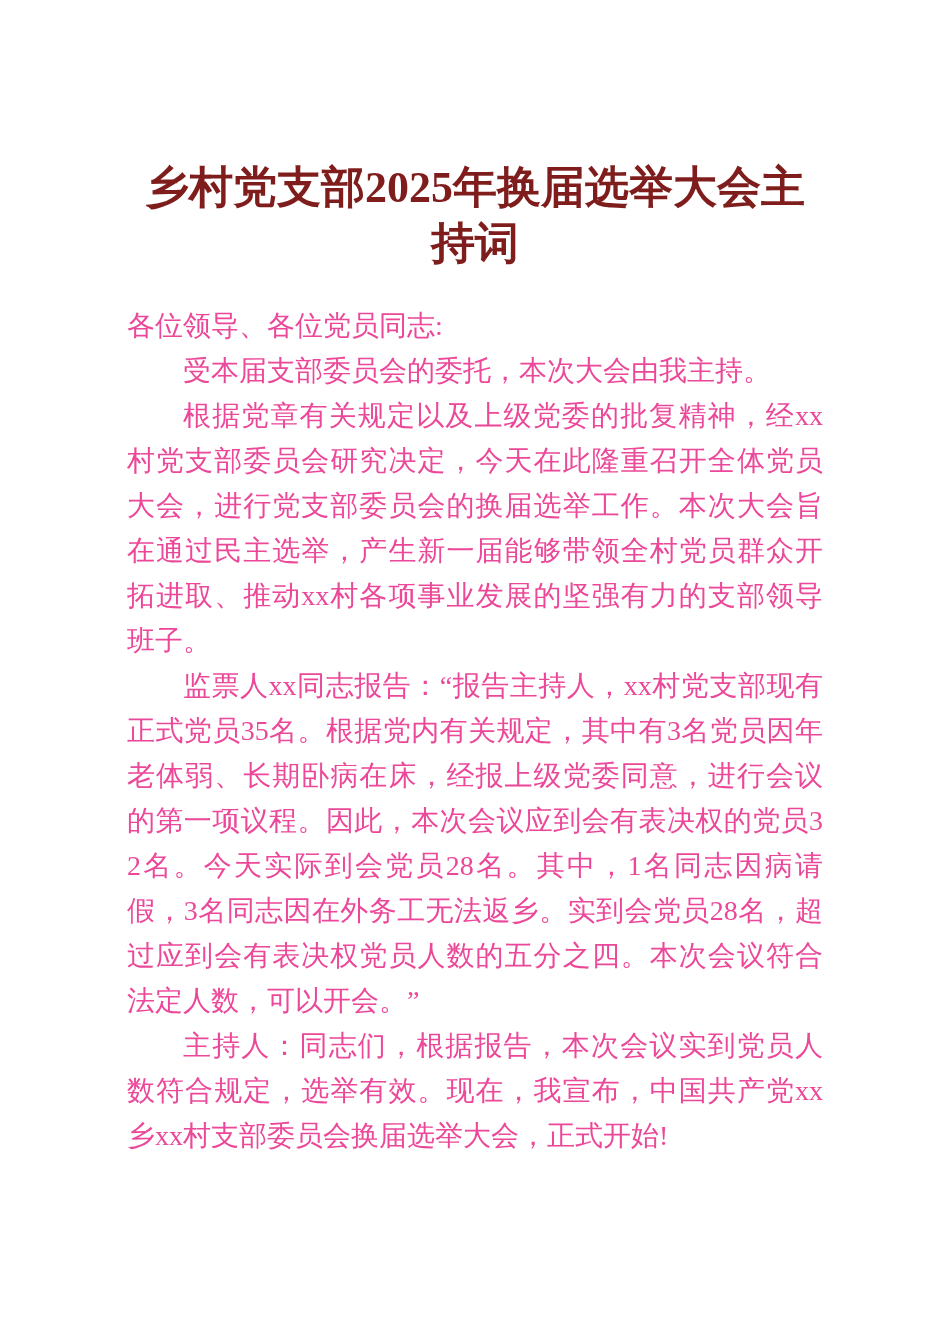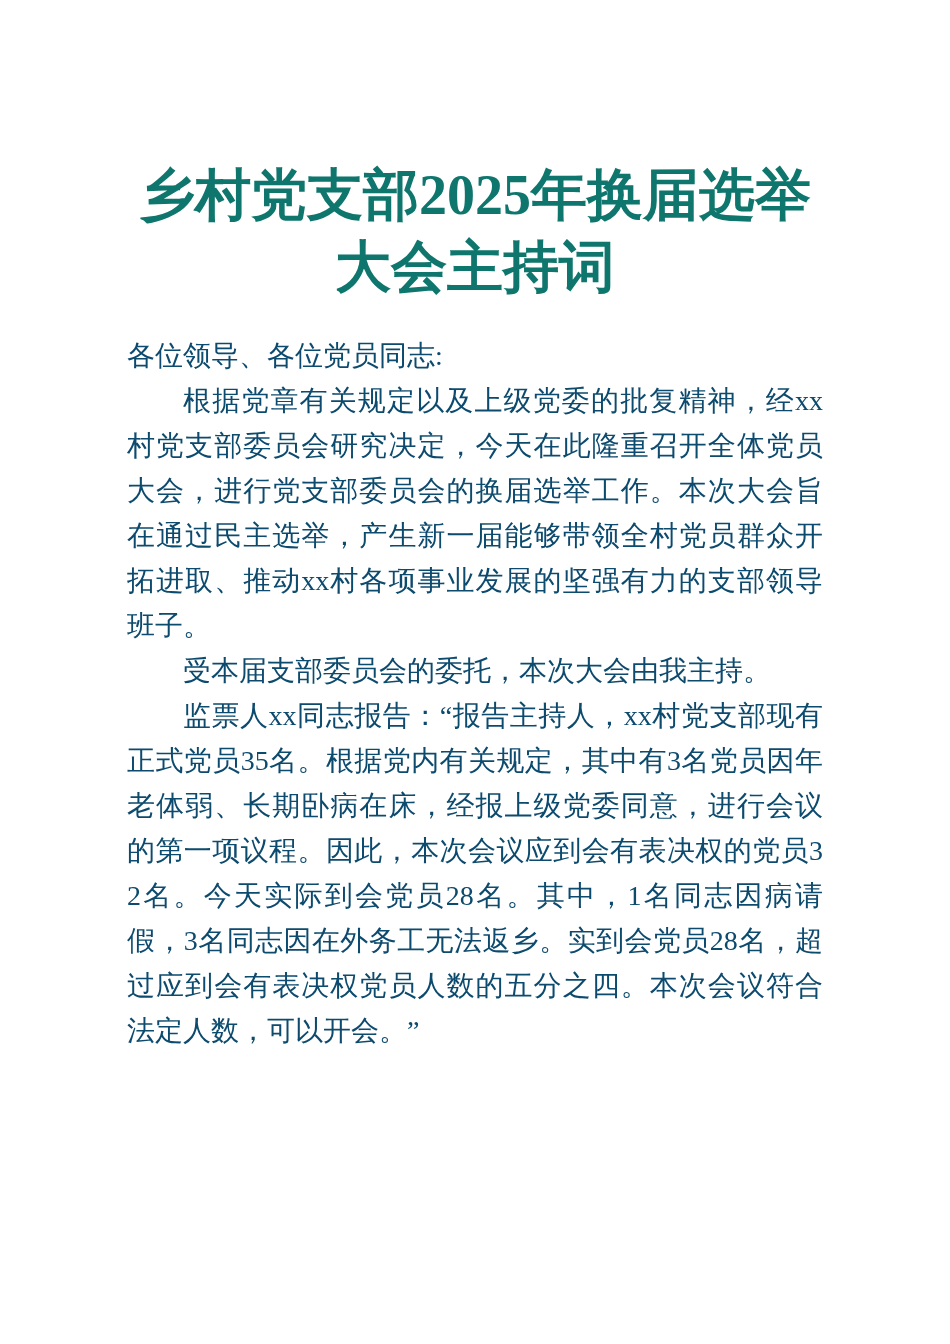--- a/index.html
+++ b/index.html
@@ -14,45 +14,46 @@
     margin: 0 auto;
     background: #ffffff;
     color: #000000;
     font-family: "Liberation Serif", "DejaVu Serif", serif;
     overflow: hidden;
     box-sizing: border-box;
     padding: 160px 127px 0 127px;
   }
   .doc-title {
     margin: 0 0 30px 0;
-    font-size: 56px;
+    font-size: 44px;
     font-weight: bold;
     line-height: 1.28;
     text-align: center;
     letter-spacing: 0px;
-    color: #0f766e;
+    color: #7f1d1d;
   }
   .doc-body p {
     margin: 0;
     font-size: 28px;
     line-height: 45px;
     text-align: justify;
     text-justify: inter-ideograph;
-    color: #0c4a6e;
+    color: #ec4899;
     word-break: break-all;
   }
   .doc-body p.indent {
     text-indent: 2em;
   }
 </style>
 </head>
 <body>
 
 <div class="page">
   <h1 class="doc-title">乡村党支部2025年换届选举大会主持词</h1>
 
   <div class="doc-body">
     <p>各位领导、各位党员同志:</p>
+    <p class="indent">受本届支部委员会的委托，本次大会由我主持。</p>
     <p class="indent">根据党章有关规定以及上级党委的批复精神，经xx村党支部委员会研究决定，今天在此隆重召开全体党员大会，进行党支部委员会的换届选举工作。本次大会旨在通过民主选举，产生新一届能够带领全村党员群众开拓进取、推动xx村各项事业发展的坚强有力的支部领导班子。</p>
-    <p class="indent">受本届支部委员会的委托，本次大会由我主持。</p>
     <p class="indent">监票人xx同志报告：“报告主持人，xx村党支部现有正式党员35名。根据党内有关规定，其中有3名党员因年老体弱、长期卧病在床，经报上级党委同意，进行会议的第一项议程。因此，本次会议应到会有表决权的党员32名。今天实际到会党员28名。其中，1名同志因病请假，3名同志因在外务工无法返乡。实到会党员28名，超过应到会有表决权党员人数的五分之四。本次会议符合法定人数，可以开会。”</p>
+    <p class="indent">主持人：同志们，根据报告，本次会议实到党员人数符合规定，选举有效。现在，我宣布，中国共产党xx乡xx村支部委员会换届选举大会，正式开始!</p>
   </div>
 </div>
 
 </body></html>

